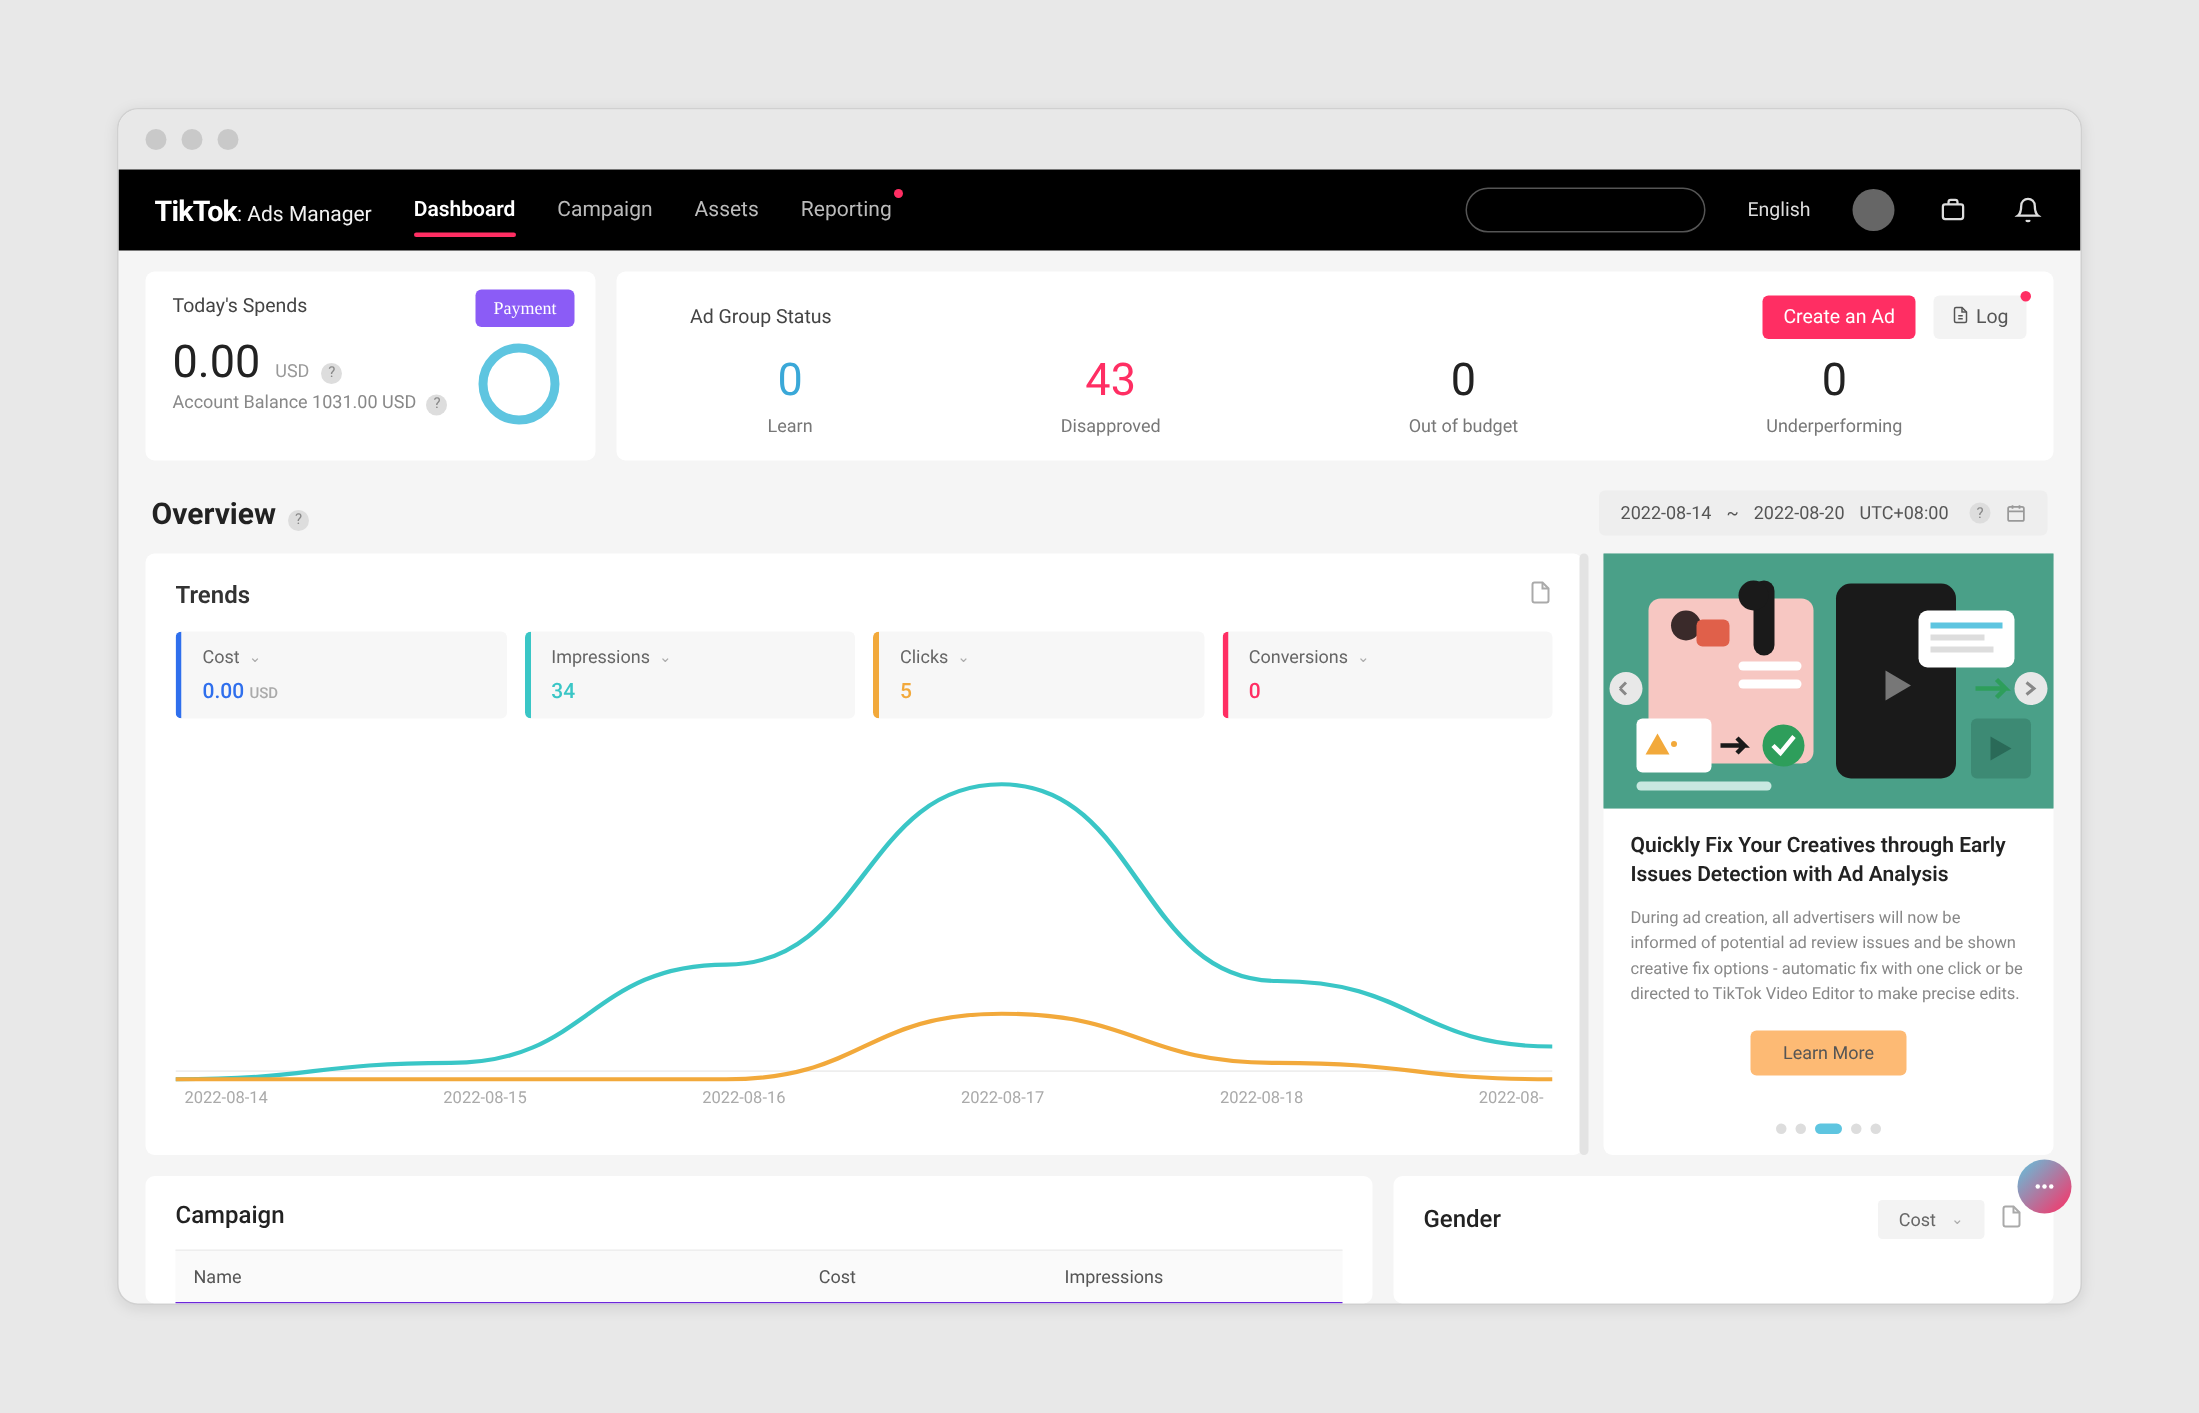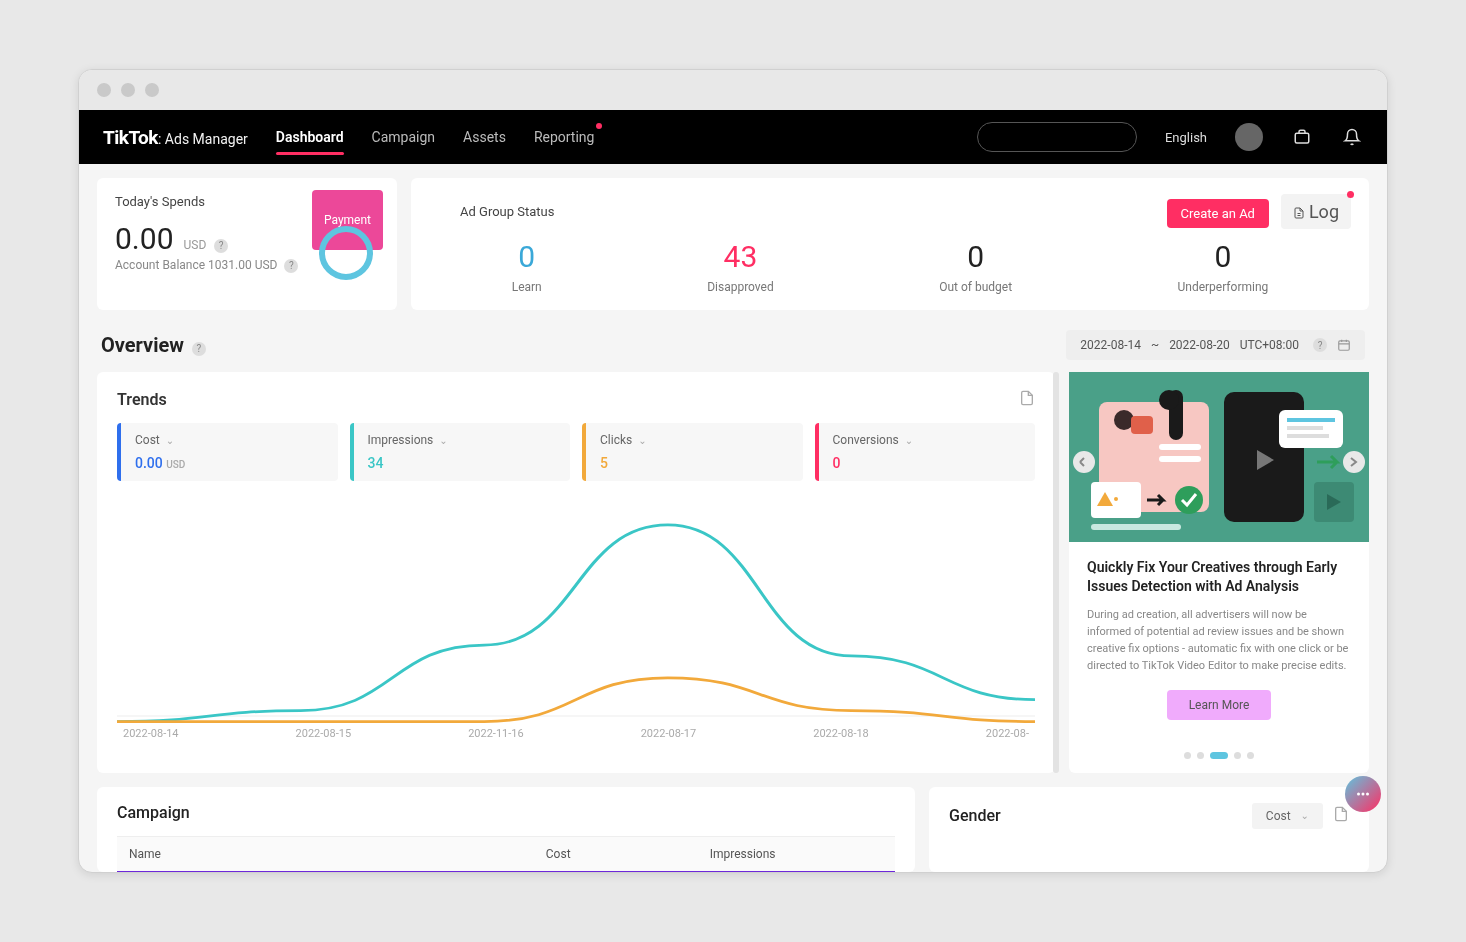--- a/index.html
+++ b/index.html
@@ -17,31 +17,31 @@
 .nav-spacer { flex:1;}
 .search-pill { width:160px; height:30px; border:1px solid #555; border-radius:20px; background:transparent;}
 .lang { font-size:13px; color:#ddd;}
 .avatar { width:28px; height:28px; border-radius:50%; background:#666;}
 .iconbtn { width:22px; height:22px; display:flex; align-items:center; justify-content:center; color:#ddd; cursor:pointer;}
 .content { padding:14px 18px 0 18px;}
 .row { display:flex; gap:14px;}
 .card { background:#fff; border-radius:6px; padding:16px 18px;}
 .spend-card { width:300px; position:relative;}
 .spend-title { font-size:13px; color:#444;}
-.pay-btn { position:absolute; top:12px; right:14px; background:#ec4899; color:#fff; font-size:12px; padding:23px 12px; border-radius:4px; border:none; cursor:pointer;}
+.pay-btn { position:absolute; top:12px; right:14px; background:#8b5cf6; color:#fff; font-size:12px; padding:5px 12px; border-radius:4px; border:none; cursor:pointer;font-family:Liberation Serif, serif;}
 .spend-val { font-size:30px; font-weight:400; color:#222; margin-top:12px;}
 .spend-cur { font-size:12px; color:#999; margin-left:6px;}
 .help-q { display:inline-flex; width:14px; height:14px; border-radius:50%; background:#ddd; color:#888; font-size:10px; align-items:center; justify-content:center; margin-left:4px;}
 .ring { position:absolute; right:24px; top:48px; width:54px; height:54px; border:6px solid #5ec5e0; border-radius:50%;}
 .balance { font-size:12px; color:#888; margin-top:2px;}
 .status-card { flex:1; display:flex; flex-direction:column;}
 .status-head { display:flex; justify-content:space-between; align-items:center;margin-left:31px;}
 .status-title { font-size:13px; color:#444;}
 .create-btn { background:#ff2e63; color:#fff; font-size:13px; padding:7px 14px; border:none; border-radius:4px; cursor:pointer;}
-.log-btn { background:#f3f3f3; color:#555; font-size:18px; padding:7px 12px; border:none; border-radius:4px; cursor:pointer; margin-left:8px; position:relative;}
+.log-btn { background:#f3f3f3; color:#555; font-size:13px; padding:7px 12px; border:none; border-radius:4px; cursor:pointer; margin-left:8px; position:relative;}
 .log-btn .reddot { position:absolute; top:-3px; right:-3px; width:7px; height:7px; background:#ff2e63; border-radius:50%;}
 .status-grid { display:flex; justify-content:space-around; margin-top:10px;}
 .status-item { text-align:center;}
 .status-num { font-size:30px; font-weight:400;}
 .status-lbl { font-size:12px; color:#777; margin-top:6px;}
 .ov-head { display:flex; justify-content:space-between; align-items:center; margin:20px 4px 12px 4px;}
 .ov-title { font-size:20px; font-weight:700; color:#222;}
 .date-pick { background:#eee; padding:8px 14px; font-size:12px; color:#555; border-radius:4px; display:flex; align-items:center; gap:10px;}
 .row2 { display:flex; gap:14px; }
 .trends-card { flex:1; padding:18px 20px 10px 20px;}
@@ -52,21 +52,21 @@
 .metric-val { font-size:14px; margin-top:8px; font-weight:500;}
 .chev { font-size:10px; color:#aaa;}
 .chart-wrap { height:230px; margin-top:16px; position:relative;}
 .chart-wrap svg { width:100%; height:100%;}
 .xaxis { display:flex; justify-content:space-between; font-size:11px; color:#aaa; padding:0 6px;}
 .promo-card { width:300px; padding:0; display:flex; flex-direction:column;}
 .promo-img { height:170px; background:#4aa088; position:relative; overflow:hidden;}
 .promo-body { padding:16px 18px;}
 .promo-title { font-size:14px; font-weight:600; color:#222; line-height:1.35;}
 .promo-desc { font-size:11px; color:#888; line-height:1.55; margin-top:10px;}
-.learn-btn { display:block; margin:16px auto 8px auto; background:#f0abfc; border:none; padding:8px 22px; font-size:12px; color:#555; border-radius:4px; cursor:pointer;}
+.learn-btn { display:block; margin:16px auto 8px auto; background:#fdba74; border:none; padding:8px 22px; font-size:12px; color:#555; border-radius:4px; cursor:pointer;}
 .dots { display:flex; gap:6px; justify-content:center; padding:8px 0 14px 0;}
 .dots span { width:7px; height:7px; border-radius:50%; background:#ddd;}
 .dots span.long { width:18px; border-radius:4px; background:#5ec5e0;}
 .row3 { display:flex; gap:14px; margin-top:14px;}
 .camp-card { flex:1; padding:16px 20px 0 20px;}
 .camp-head { display:flex; justify-content:space-between; align-items:center;}
 .camp-title { font-size:16px; font-weight:500; color:#222;}
 .camp-tools { display:flex; align-items:center; gap:8px;}
 .tool-btn { background:#f3f3f3; border:none; padding:6px 12px; font-size:12px; color:#555; border-radius:3px; cursor:pointer;}
 .pager { display:flex; align-items:center; background:#f3f3f3; border-radius:3px;}
@@ -210,21 +210,21 @@
         <div class="chart-wrap">
           <svg viewBox="0 0 700 210" preserveAspectRatio="none">
             <line x1="0" y1="200" x2="700" y2="200" stroke="#eee"></line>
             <path id="series-impr" fill="none" stroke="#3ac6c6" stroke-width="2.5" d="M0,205 C70,205 70,195.025 140,195.025 C210,195.025 210,135.175 280,135.175 C350,135.175 350,25.450000000000017 420,25.450000000000017 C490,25.450000000000017 490,145.15 560,145.15 C630,145.15 630,185.05 700,185.05"></path>
             <path id="series-clicks" fill="none" stroke="#f2a93b" stroke-width="2.5" d="M0,205 C70,205 70,205 140,205 C210,205 210,205 280,205 C350,205 350,165.1 420,165.1 C490,165.1 490,195.025 560,195.025 C630,195.025 630,205 700,205"></path>
           </svg>
         </div>
         <div class="xaxis" id="xaxis">
             <span>2022-08-14</span>
             <span>2022-08-15</span>
-            <span>2022-11-16</span>
+            <span>2022-08-16</span>
             <span>2022-08-17</span>
             <span>2022-08-18</span>
             <span>2022-08-</span>
           </div>
         <div class="scroll-hint"></div>
       </div>
 
       <div class="card promo-card">
         <div class="promo-img">
           <svg width="100%" height="100%" viewBox="0 0 300 170">

